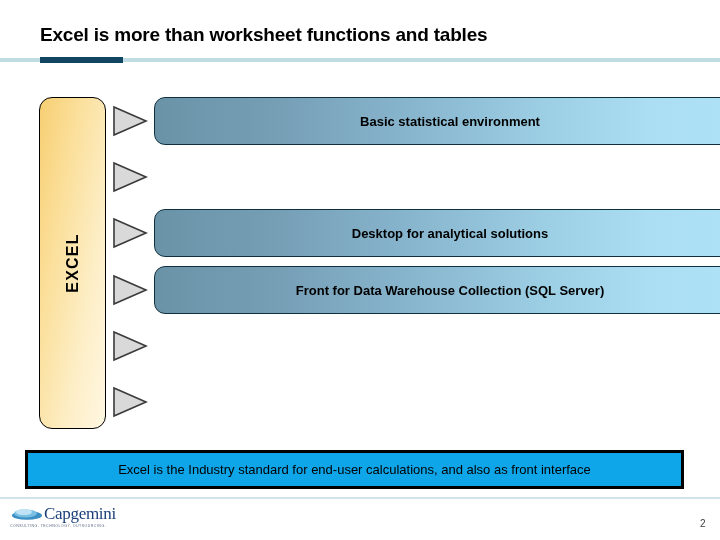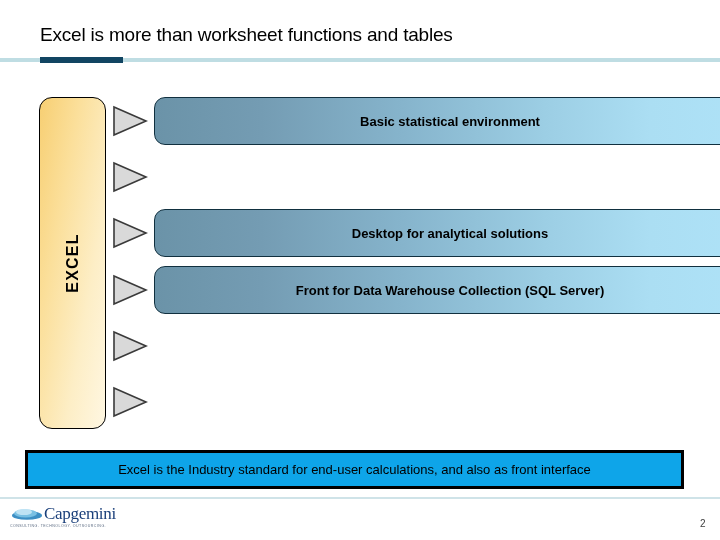--- a/index.html
+++ b/index.html
@@ -14,21 +14,21 @@
     overflow: hidden;
     position: relative;
   }
 
   
   #slide-title {
     position: absolute;
     left: 40px;
     top: 24px;
     font-size: 19px;
-    font-weight: normal;
+    font-weight: bold;
     color: #000000;
     letter-spacing: -0.2px;
     white-space: nowrap;
   }
 
   
   #title-rule {
     position: absolute;
     left: 0px;
     top: 58px;

